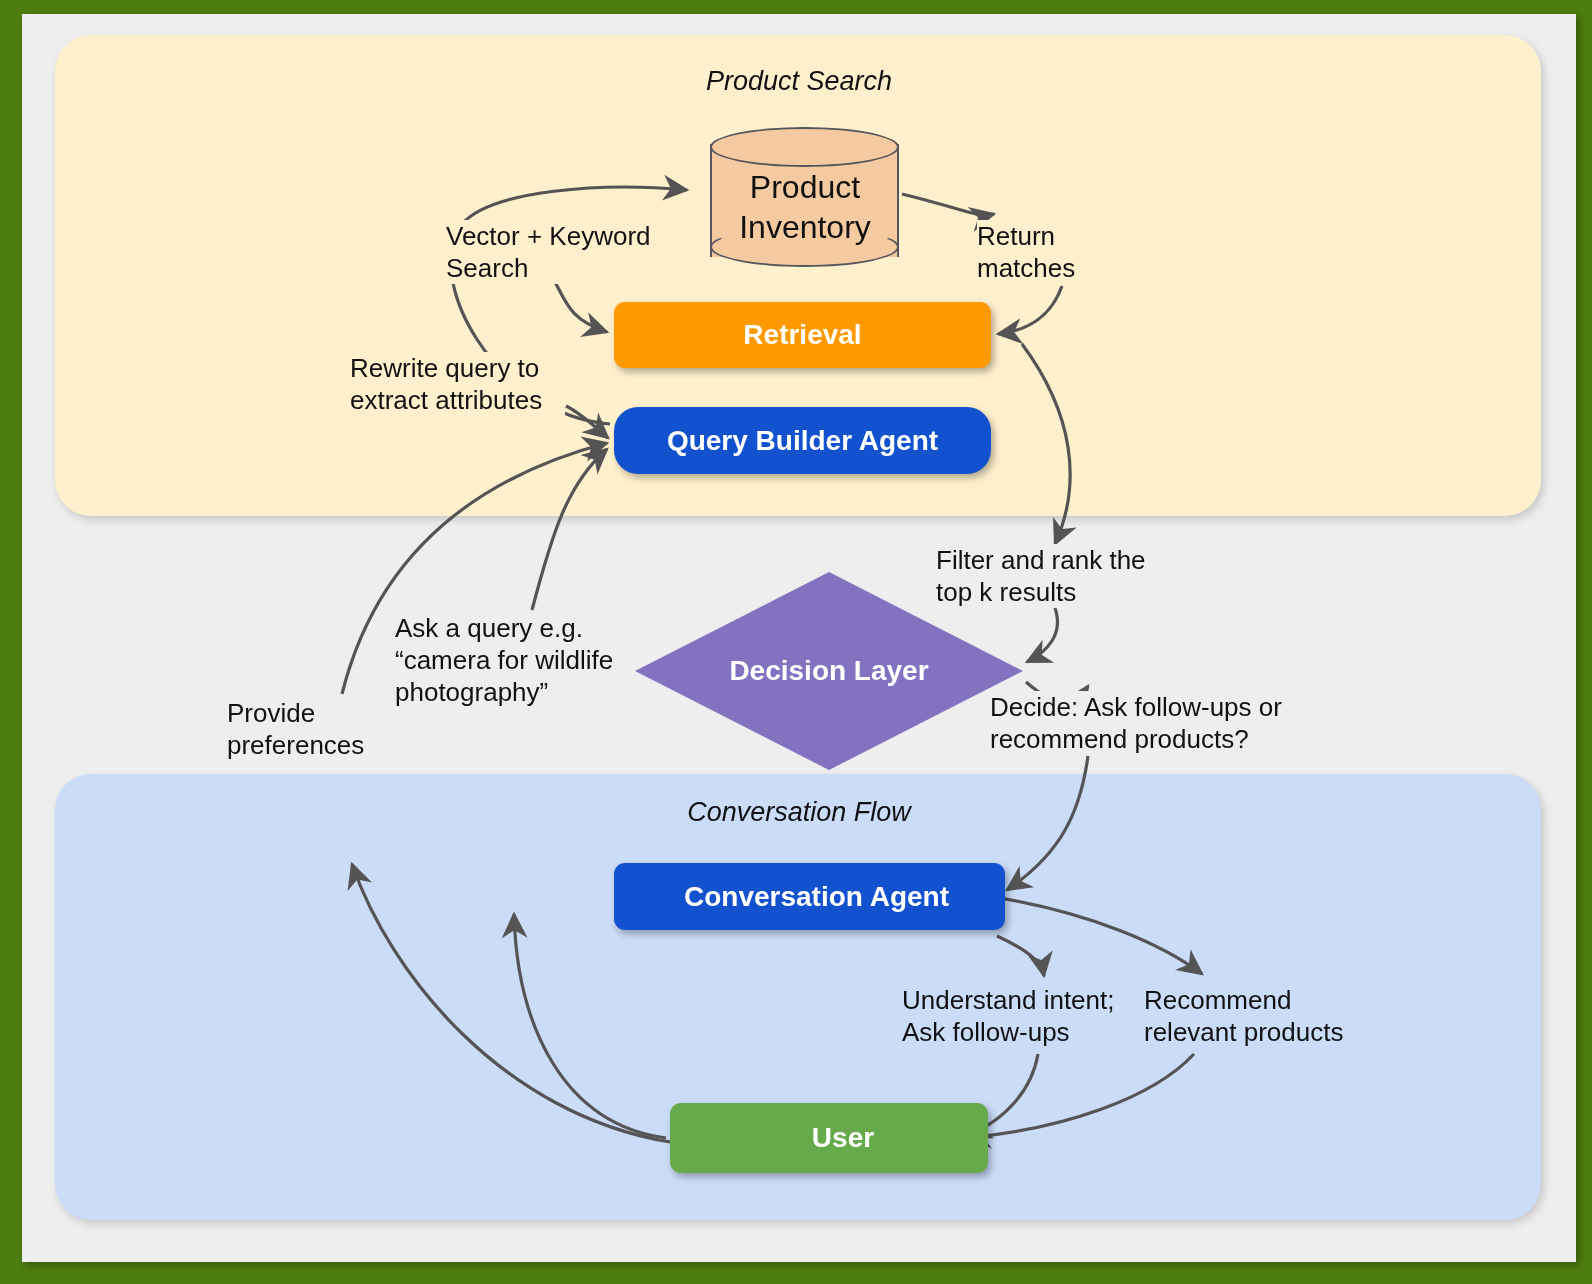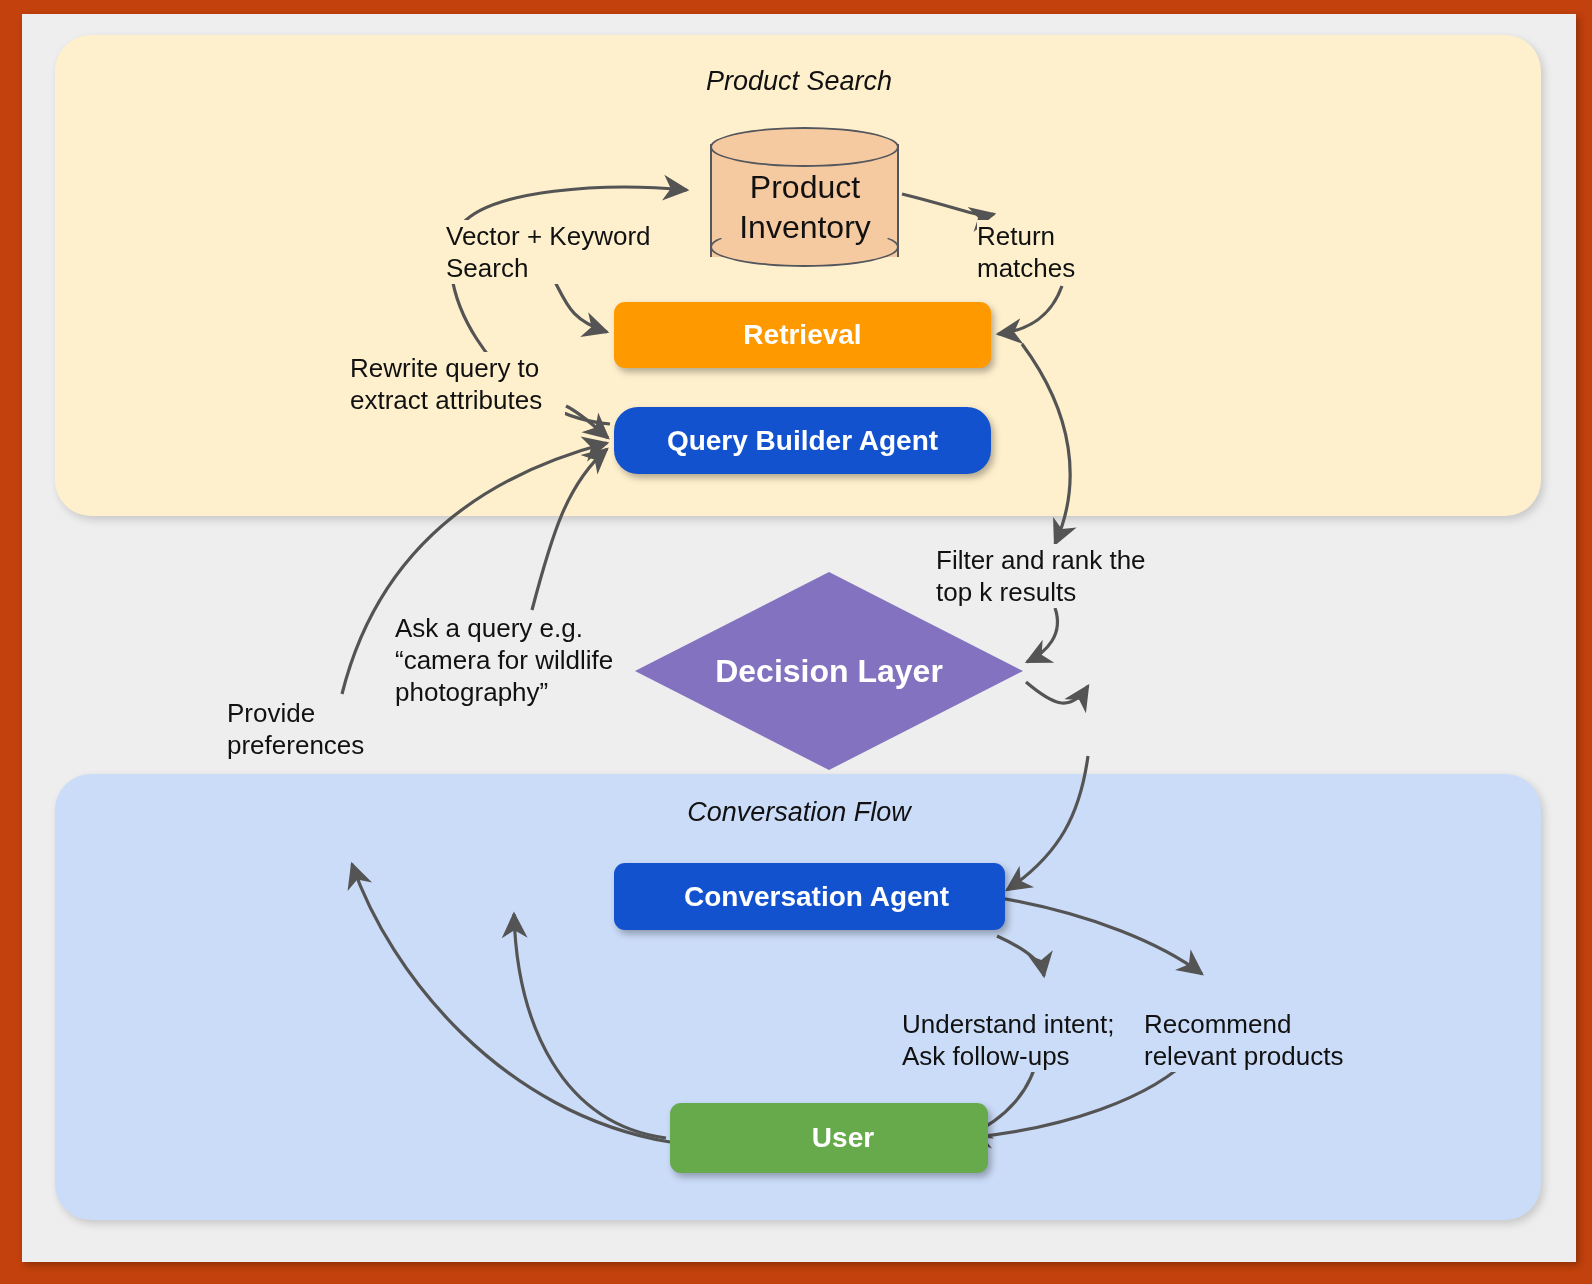--- a/index.html
+++ b/index.html
@@ -1,17 +1,17 @@
 <!DOCTYPE html>
 <html><head>
 <meta charset="utf-8">
 <style>
   html,body{margin:0;padding:0;background:#ffffff;}
   body{width:1592px;height:1284px;font-family:"Liberation Sans","DejaVu Sans",sans-serif;}
-  #stage{position:relative;width:1592px;height:1284px;overflow:hidden;background:#c2410c;}
+  #stage{position:relative;width:1592px;height:1284px;overflow:hidden;background:#4d7c0f;}
   #canvas{
     position:absolute;left:22px;top:14px;width:1554px;height:1248px;
     background:#eeeeee;
     box-shadow:3px 3px 7px rgba(0,0,0,0.28);
   }
   .panel{position:absolute;border-radius:36px;box-shadow:3px 4px 8px rgba(0,0,0,0.16);}
   #panel-product-search{left:33px;top:21px;width:1486px;height:481px;background:#fff0cd;}
   #panel-conversation-flow{left:33px;top:760px;width:1486px;height:446px;background:#cbdcf8;}
   .panel-title{
     position:absolute;font-style:italic;font-size:27px;color:#111;
@@ -57,31 +57,31 @@
   #node-decision{position:absolute;left:613px;top:558px;width:388px;height:198px;}
   #node-decision .dia{
     position:absolute;left:0;top:0;width:100%;height:100%;
     background:#8372c0;
     clip-path:polygon(50% 0,100% 50%,50% 100%,0 50%);
     filter:drop-shadow(3px 4px 5px rgba(0,0,0,0.30));
   }
   #node-decision .dia-label{
     position:absolute;left:0;top:0;width:100%;height:100%;
     display:flex;align-items:center;justify-content:center;
-    color:#fff;font-weight:bold;font-size:32px;text-align:center;line-height:1.2;
+    color:#fff;font-weight:bold;font-size:28px;text-align:center;line-height:1.2;
   }
 
   
   .edge-label{
     position:absolute;font-size:26px;color:#111;text-align:left;line-height:1.24;
     white-space:pre-line;
   }
   .lbl-on-grey{background:#eeeeee;}
   .lbl-on-yellow{background:#fff0cd;}
-  .lbl-on-blue{background:#cbdcf8;margin-top:24px;}
+  .lbl-on-blue{background:#cbdcf8;}
 
   #lbl-vector-keyword{left:424px;top:206px;width:216px;}
   #lbl-return-matches{left:955px;top:206px;width:180px;}
   #lbl-rewrite-query{left:328px;top:338px;width:215px;}
   #lbl-filter-rank{left:914px;top:530px;width:228px;}
   #lbl-decide{left:968px;top:677px;width:320px;}
   #lbl-ask-query{left:373px;top:598px;width:232px;}
   #lbl-provide-pref{left:205px;top:683px;width:168px;}
   #lbl-understand-intent{left:880px;top:970px;width:233px;}
   #lbl-recommend{left:1122px;top:970px;width:220px;}
@@ -168,20 +168,22 @@
     </div>
 
     <div class="edge-label lbl-on-yellow" id="lbl-vector-keyword">Vector + Keyword
 Search</div>
     <div class="edge-label lbl-on-yellow" id="lbl-return-matches">Return
 matches</div>
     <div class="edge-label lbl-on-yellow" id="lbl-rewrite-query">Rewrite query to
 extract attributes</div>
     <div class="edge-label lbl-on-grey" id="lbl-filter-rank">Filter and rank the
 top k results</div>
+    <div class="edge-label lbl-on-grey" id="lbl-decide">Decide: Ask follow-ups or
+recommend products?</div>
     <div class="edge-label lbl-on-grey" id="lbl-ask-query">Ask a query e.g.
 “camera for wildlife
 photography”</div>
     <div class="edge-label lbl-on-grey" id="lbl-provide-pref">Provide
 preferences</div>
     <div class="edge-label lbl-on-blue" id="lbl-understand-intent">Understand intent;
 Ask follow-ups</div>
     <div class="edge-label lbl-on-blue" id="lbl-recommend">Recommend
 relevant products</div>
 

